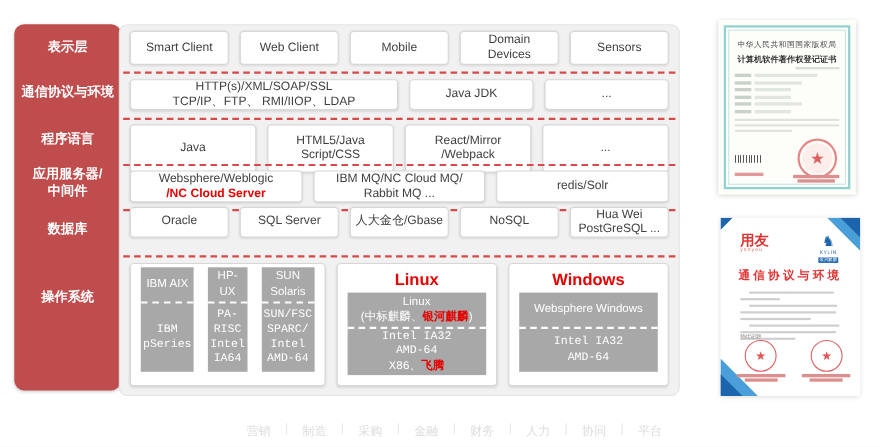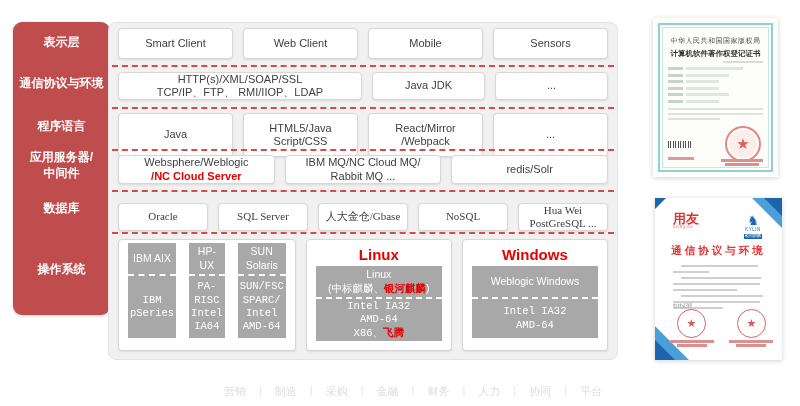--- a/index.html
+++ b/index.html
@@ -1,21 +1,21 @@
 <!DOCTYPE html>
 <html><head>
 <meta charset="utf-8">
 <style>
   * { margin:0; padding:0; box-sizing:border-box; }
   html,body { width:800px; height:406px; }
   body { font-family:"Liberation Sans","DejaVu Sans",sans-serif; background:#fff; position:relative; overflow:hidden; }
   .page { position:absolute; inset:0; }
 
   
-  .sidebar { position:absolute; left:13px; top:22px; width:97px; height:293px;
+  .sidebar { position:absolute; left:13px; top:22px; width:97px; height:333px;
              background:#c04d4d; border-radius:9px; box-shadow:0 1px 3px rgba(0,0,0,.2); }
   .side-label { position:absolute; left:0; right:0; transform:translateY(-50%);
                 text-align:center; color:#fff; font-weight:bold; font-size:12px;
                 line-height:1.3; white-space:pre-line; }
 
   
   .panel { position:absolute; left:108px; top:22px; width:510px; height:338px;
            background:#f1f1f1; border:1px solid #e3e3e3; border-radius:8px; }
   .row { position:absolute; left:9px; right:9px; display:flex; gap:10px; }
   .sep { position:absolute; left:3px; right:3px; border-top:2px dashed #d84a4a; height:0; }
@@ -26,21 +26,21 @@
   .box .red { color:#e60000; font-weight:bold; }
   .wide { flex:2.18; }
   .r1 { top:5px;   height:31px; }
   .s1 { top:42px; }
   .r2 { top:49px;  height:28px; }
   .s2 { top:84px; }
   .r3 { top:90px;  height:44px; }
   .s3 { top:126px; }
   .r4 { top:132px; height:29px; }
   .s4 { top:167px; }
-  .r5 { top:180px; height:28px;font-family:Liberation Serif, serif; }
+  .r5 { top:165px; height:28px; }
   .s5 { top:209px; }
   .r6 { top:216px; height:112px; }
 
   
   .os-box { flex:1; background:#fff; border:1px solid #d7d7d7; border-radius:4px;
             box-shadow:0 1px 2px rgba(0,0,0,.10); padding:3px 9px 12px;
             display:flex; flex-direction:column; }
   .os-title { color:#e60000; font-weight:bold; font-size:15px; text-align:center; height:23px; line-height:23px; }
   .os-cols { flex:1; display:flex; gap:13px; }
   .os-col { flex:1; background:#a8a8a8; color:#fff; display:flex; flex-direction:column;
@@ -125,20 +125,22 @@
     <div class="side-label" style="top:187px">数据库</div>
     <div class="side-label" style="top:248px">操作系统</div>
   </div>
 
   <div class="panel">
 
     <div class="row r1">
       <div class="box">Smart Client</div>
       <div class="box">Web Client</div>
       <div class="box">Mobile</div>
+      <div class="box">Domain
+Devices</div>
       <div class="box">Sensors</div>
     </div>
     <div class="sep s1"></div>
 
     <div class="row r2">
       <div class="box wide">HTTP(s)/XML/SOAP/SSL
 TCP/IP、FTP、 RMI/IIOP、LDAP</div>
       <div class="box">Java JDK</div>
       <div class="box">...</div>
     </div>
@@ -212,21 +214,21 @@
 X86、</span><span class="red">飞腾</span></span>
             </div>
           </div>
         </div>
       </div>
 
       <div class="os-box">
         <div class="os-title">Windows</div>
         <div class="os-cols">
           <div class="os-col">
-            <div class="os-top">Weblogic Windows</div>
+            <div class="os-top">Websphere Windows</div>
             <div class="os-bottom">Intel IA32
 AMD-64</div>
           </div>
         </div>
       </div>
 
     </div>
   </div>
 
   <div class="cert1">

